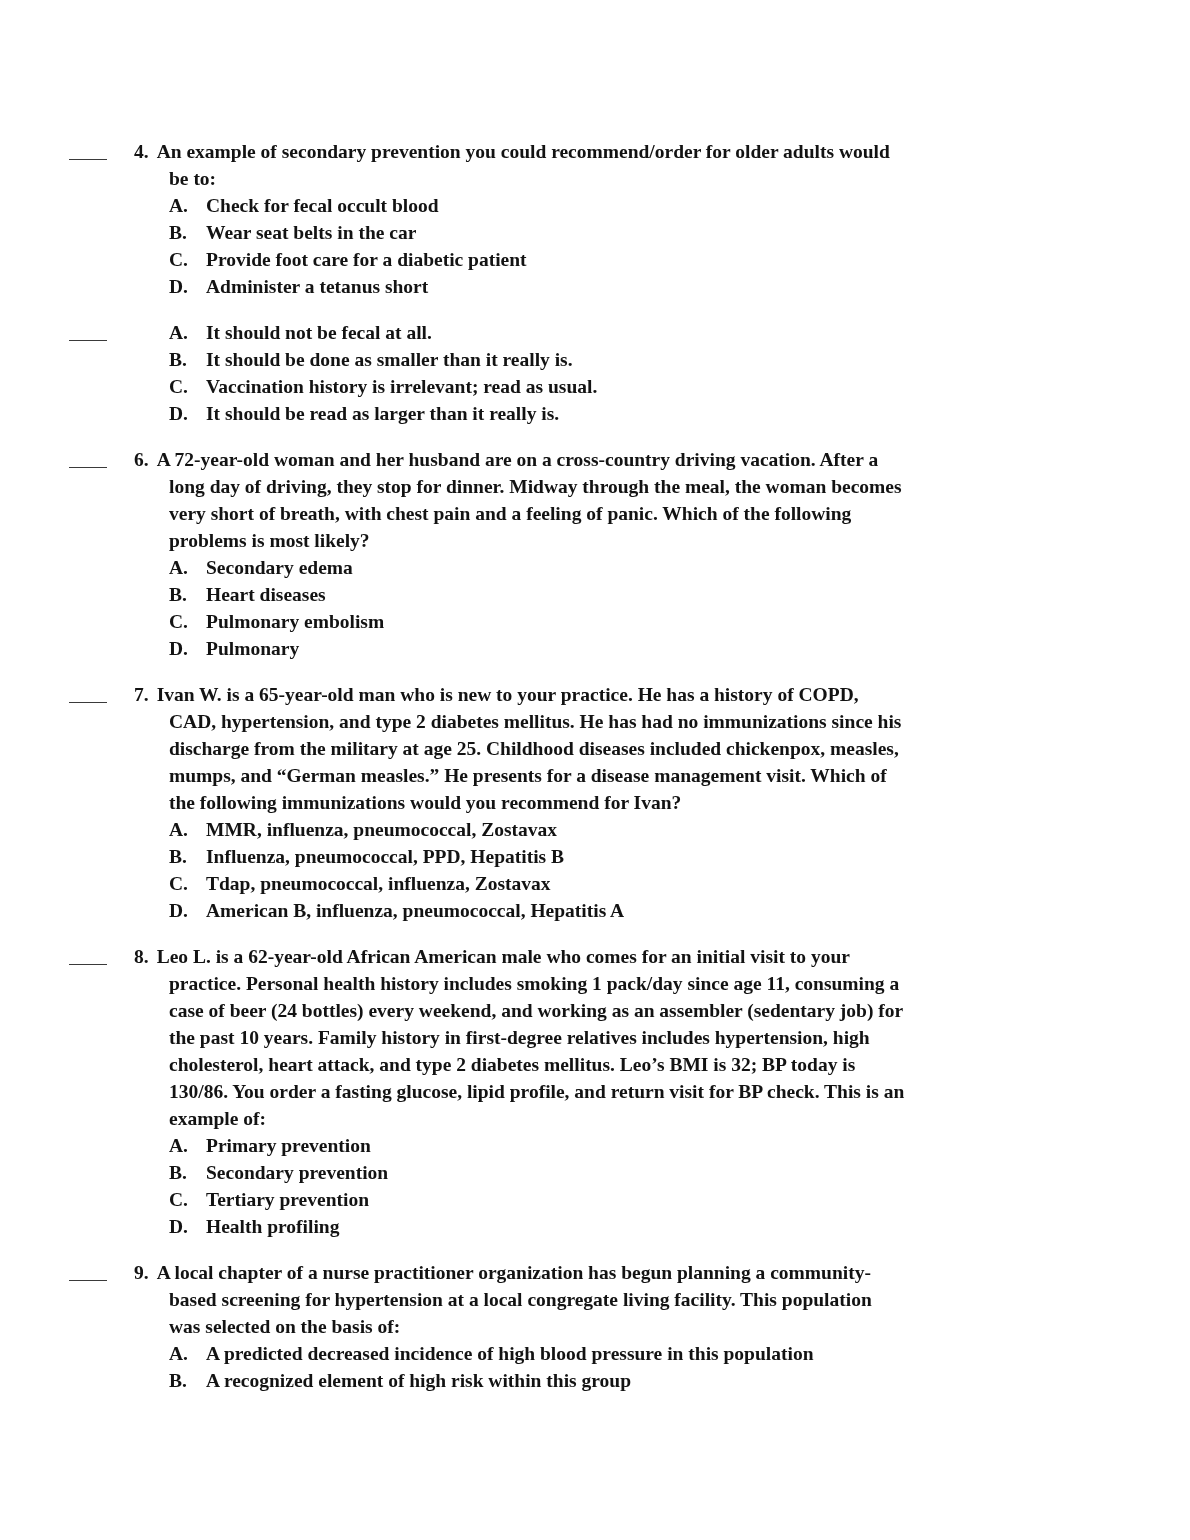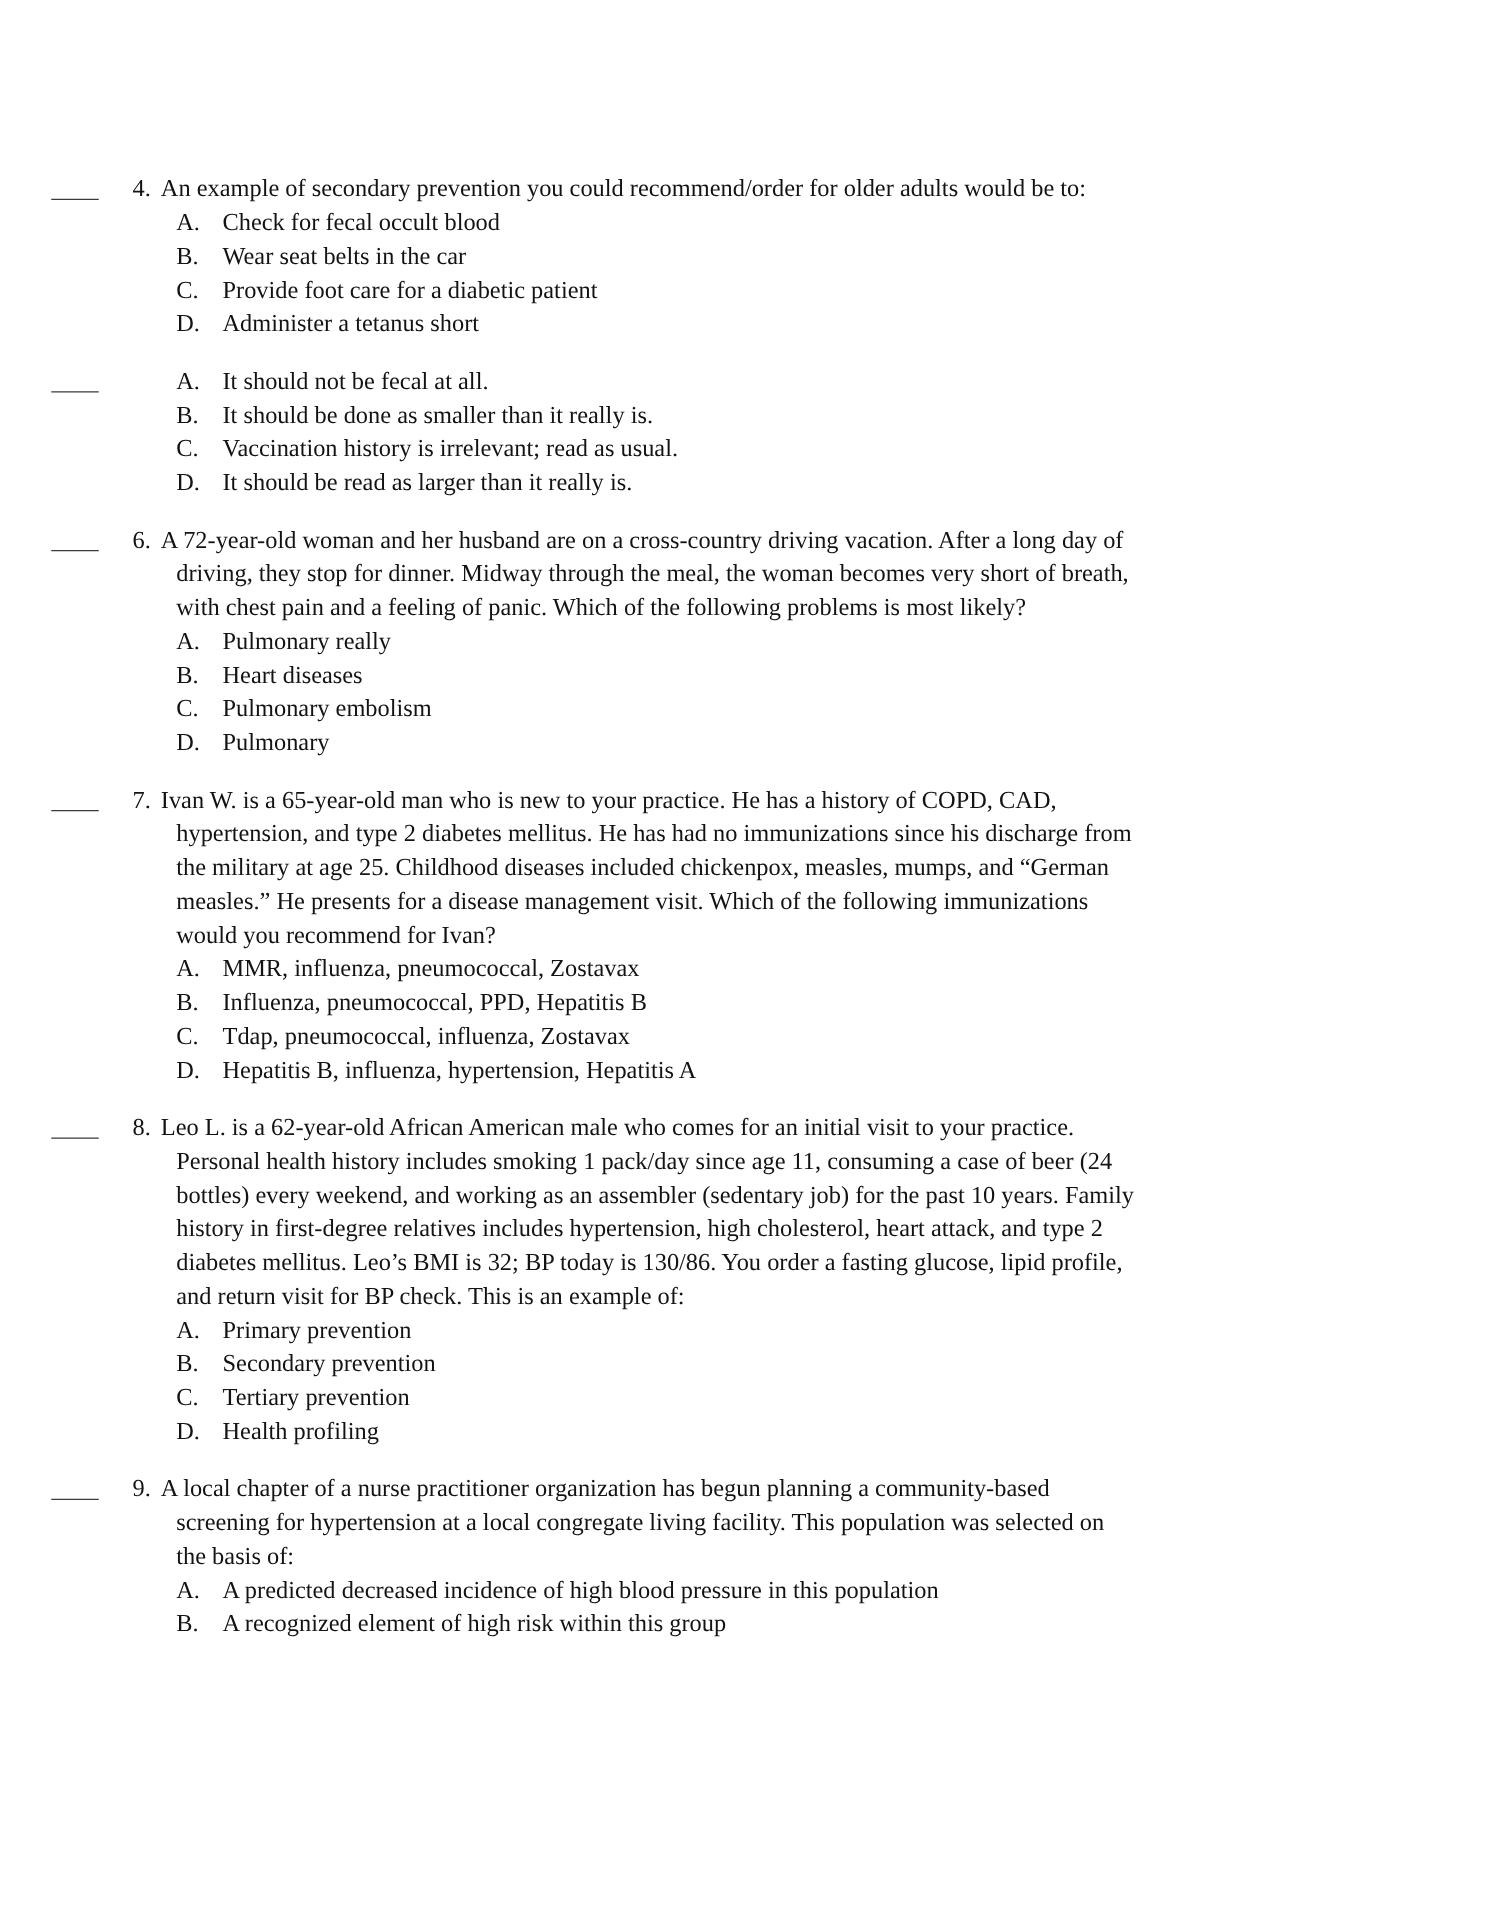--- a/index.html
+++ b/index.html
@@ -10,22 +10,23 @@
     color: #131313;
     font-family: "Liberation Serif", "DejaVu Serif", serif;
     font-size: 19.5px;
     line-height: 27px;
     -webkit-font-smoothing: antialiased;
   }
   .page {
     box-sizing: border-box;
     width: 978px;
     height: 1540px;
-    padding: 138px 70px 40px 41px;
+    padding: 138px 70px 40px 69px;
     overflow: hidden;
+    font-weight: bold;
   }
   .question { display: flex; margin-bottom: 19px; }
   .answer-blank {
     flex: 0 0 38px;
     height: 21px;
     border-bottom: 1.6px solid #3a3a3a;
     margin-right: 27px;
   }
   .q-content { flex: 1; min-width: 0; }
   .q-text { padding-left: 35px; text-indent: -35px; }
@@ -89,21 +90,21 @@
     </div>
   </div>
 
   <div class="question">
     <span class="answer-blank"></span>
     <div class="q-content">
       <div class="q-text"><span class="q-num">6.</span><span>A 72-year-old woman and her husband are on a cross-country driving vacation. After a long day of driving, they stop for dinner. Midway through the meal, the woman becomes very short of breath, with chest pain and a feeling of panic. Which of the following problems is most likely?</span></div>
       <div class="options">
         <div class="option">
             <span class="opt-letter">A.</span>
-            <span class="opt-text">Pulmonary really</span>
+            <span class="opt-text">Secondary edema</span>
           </div>
         <div class="option">
             <span class="opt-letter">B.</span>
             <span class="opt-text">Heart diseases</span>
           </div>
         <div class="option">
             <span class="opt-letter">C.</span>
             <span class="opt-text">Pulmonary embolism</span>
           </div>
         <div class="option">
@@ -126,21 +127,21 @@
         <div class="option">
             <span class="opt-letter">B.</span>
             <span class="opt-text">Influenza, pneumococcal, PPD, Hepatitis B</span>
           </div>
         <div class="option">
             <span class="opt-letter">C.</span>
             <span class="opt-text">Tdap, pneumococcal, influenza, Zostavax</span>
           </div>
         <div class="option">
             <span class="opt-letter">D.</span>
-            <span class="opt-text">Hepatitis B, influenza, hypertension, Hepatitis A</span>
+            <span class="opt-text">American B, influenza, pneumococcal, Hepatitis A</span>
           </div>
       </div>
     </div>
   </div>
 
   <div class="question">
     <span class="answer-blank"></span>
     <div class="q-content">
       <div class="q-text"><span class="q-num">8.</span><span>Leo L. is a 62-year-old African American male who comes for an initial visit to your practice. Personal health history includes smoking 1 pack/day since age 11, consuming a case of beer (24 bottles) every weekend, and working as an assembler (sedentary job) for the past 10 years. Family history in first-degree relatives includes hypertension, high cholesterol, heart attack, and type 2 diabetes mellitus. Leo’s BMI is 32; BP today is 130/86. You order a fasting glucose, lipid profile, and return visit for BP check. This is an example of:</span></div>
       <div class="options">

